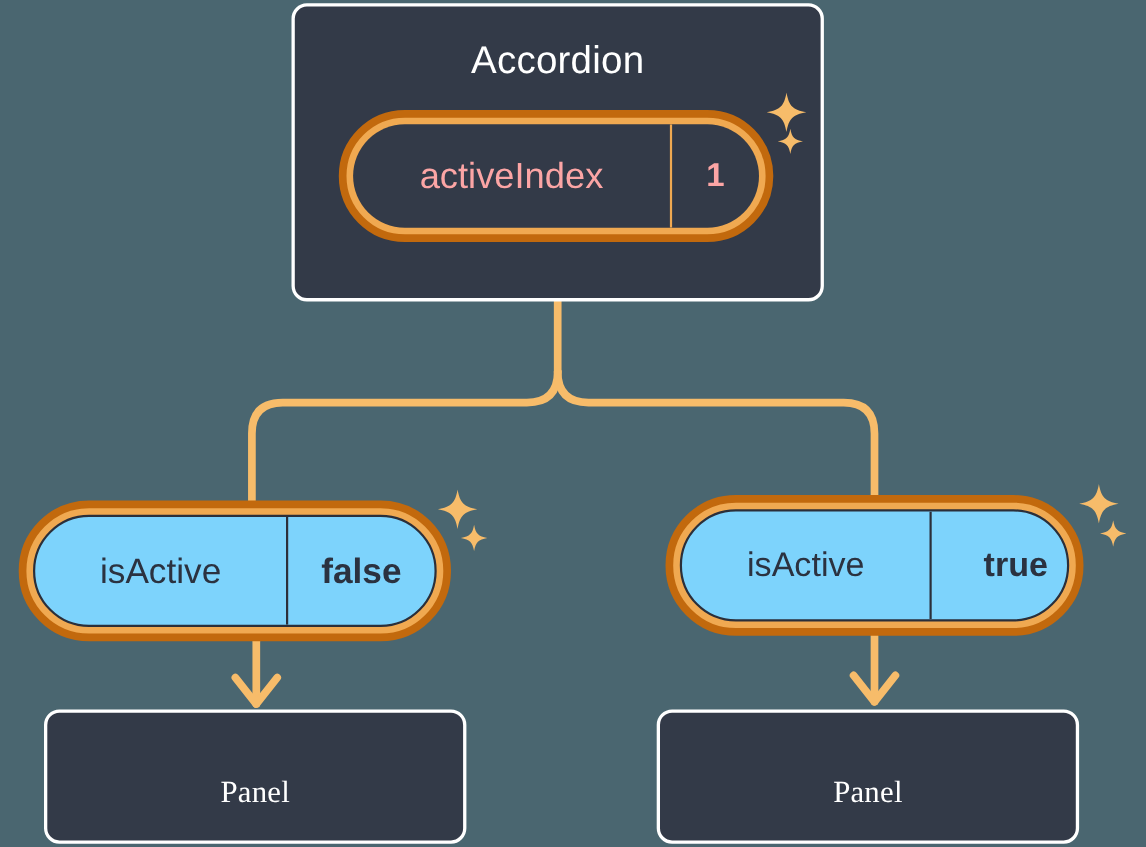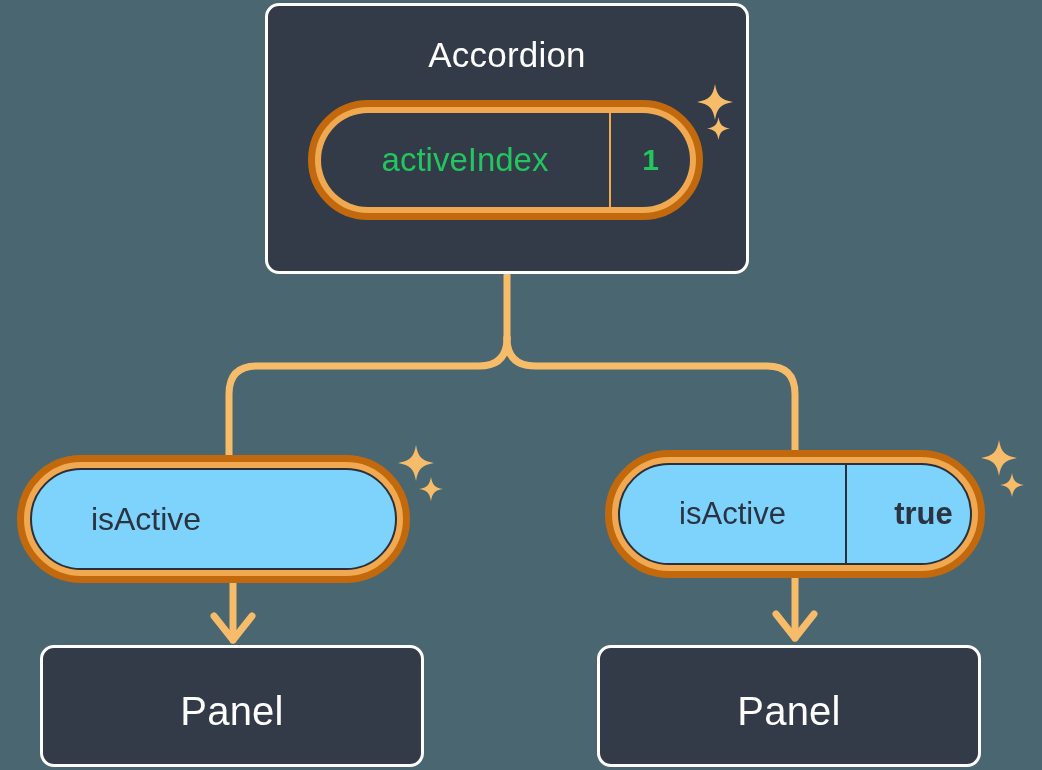--- a/index.html
+++ b/index.html
@@ -48,22 +48,23 @@
     top: 29px;
     font-size: 35px;
   }
 
   .panel-card {
     width: 384px; height: 122px;
   }
   #node-panel-left  { left: 40px;  top: 645px; }
   #node-panel-right { left: 597px; top: 645px; }
   .panel-label {
-    top: 41px;
-    font-size: 40px;
+    top: 57px;
+    font-size: 28px;
+    font-family: Liberation Serif, serif;
   }
 
   
   .pill {
     position: absolute;
     box-sizing: border-box;
     display: flex;
     align-items: stretch;
     border-radius: 999px;
   }
@@ -91,21 +92,21 @@
     align-items: center;
     justify-content: center;
     box-sizing: border-box;
     white-space: nowrap;
   }
   .pill-val { font-weight: bold; }
 
   
   .pill-dark .pill-inner { background: #333a48; }
   .pill-dark .pill-key,
-  .pill-dark .pill-val { color: #22c55e; }
+  .pill-dark .pill-val { color: #fca5a5; }
   .pill-dark .pill-val { border-left: 2px solid #f0a951; }
 
   
   .pill-purple .pill-inner {
     background: #7dd3fc;
     border: 2px solid #2b2f3a;
   }
   .pill-purple .pill-key,
   .pill-purple .pill-val { color: #2b3240; }
   .pill-purple .pill-val { border-left: 2px solid #2b2f3a; }
@@ -181,20 +182,21 @@
   <span class="sparkle" style="left:707px; top:117px;">
     <svg width="23" height="23" viewBox="0 0 100 100">
       <path fill="#f7bc6a" d="M50 0 C56 34 66 44 100 50 C66 56 56 66 50 100 C44 66 34 56 0 50 C34 44 44 34 50 0 Z"></path>
     </svg>
   </span>
 
   <div class="pill pill-purple" id="pill-isactive-false">
     <div class="pill-outer">
       <div class="pill-inner">
         <div class="pill-key">isActive</div>
+        <div class="pill-val">false</div>
       </div>
     </div>
   </div>
 
   <span class="sparkle" style="left:398px; top:445px;">
     <svg width="36" height="36" viewBox="0 0 100 100">
       <path fill="#f7bc6a" d="M50 0 C56 34 66 44 100 50 C66 56 56 66 50 100 C44 66 34 56 0 50 C34 44 44 34 50 0 Z"></path>
     </svg>
   </span>
   <span class="sparkle" style="left:419px; top:477px;">

